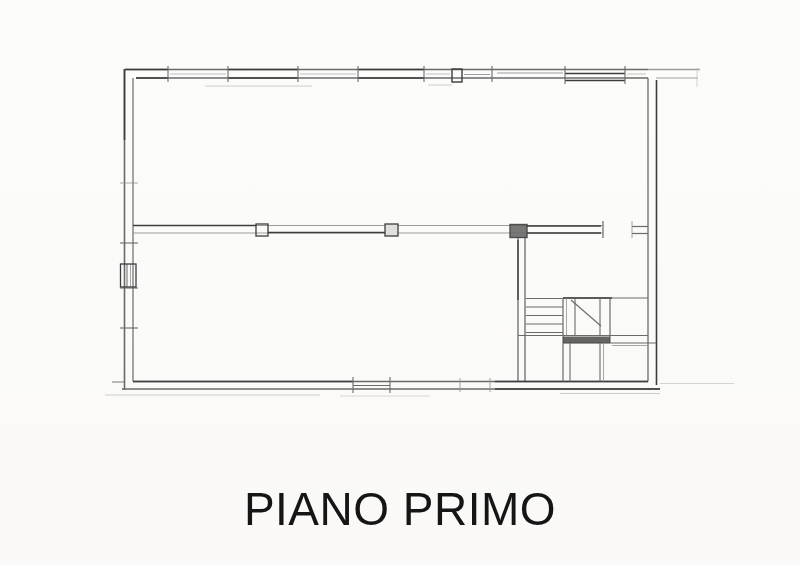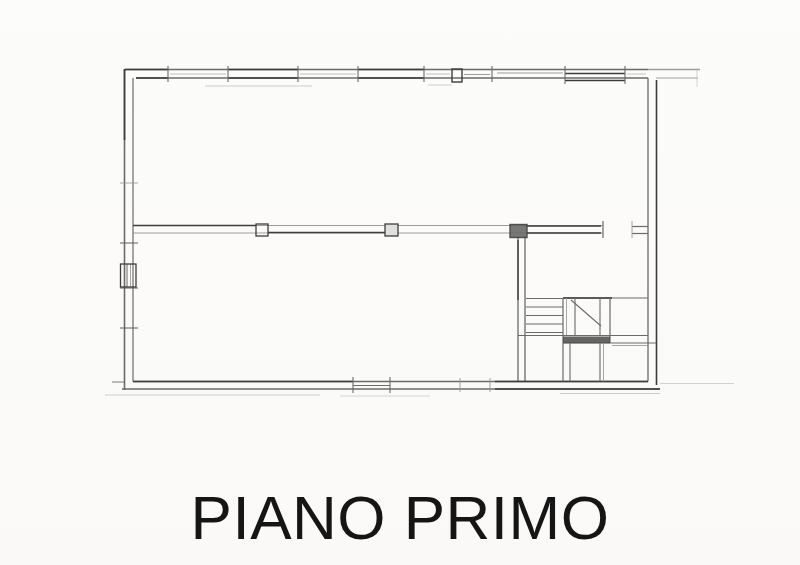--- a/index.html
+++ b/index.html
@@ -7,21 +7,21 @@
     position:relative;
     width:800px;height:565px;
     background:linear-gradient(180deg,#fcfcfb 0%,#faf9f7 100%);
     overflow:hidden;
   }
   .plan-svg{position:absolute;left:0;top:0;}
   .plan-title{
     position:absolute;left:0;top:482px;width:800px;
     text-align:center;
     font-family:"Liberation Sans",sans-serif;
-    font-size:62px;
+    font-size:46px;
     font-weight:400;
     letter-spacing:0.5px;
     color:#151515;
     white-space:nowrap;
     user-select:none;
   }
 </style>
 </head>
 <body>
 

